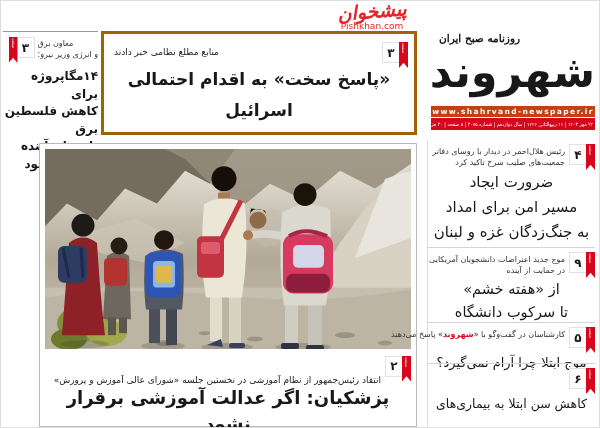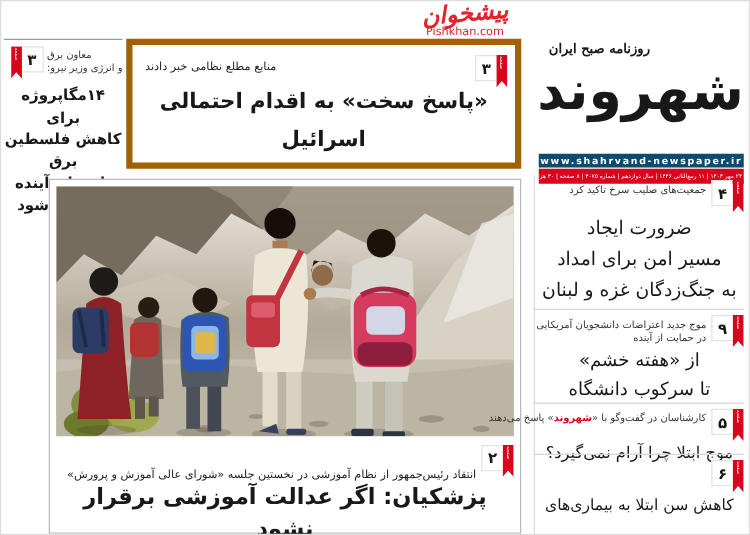--- a/index.html
+++ b/index.html
@@ -11,45 +11,45 @@
   .pishkhan{position:absolute;left:320px;top:0;width:102px;height:36px;text-align:center;cursor:pointer;}
   .pk-script{color:#e4232b;font-weight:bold;font-style:italic;font-size:19px;line-height:20px;
              transform:rotate(-5deg);letter-spacing:-1px;}
   .pk-domain{color:#e4232b;font-size:9px;line-height:10px;direction:ltr;}
   
   .masthead{position:absolute;left:430px;top:31px;width:164px;}
   .mh-tagline{font-size:10.5px;text-align:left;padding-left:8px;font-weight:bold;
               font-family:"DejaVu Serif",serif;}
   .mh-title{font-size:43px;font-weight:bold;text-align:center;line-height:56px;height:62px;
             letter-spacing:-2px;cursor:pointer;}
-  .mh-url{background:#0c4a6e;color:#fff;height:11px;line-height:11px;text-align:center;
-          font-size:7.5px;font-weight:bold;letter-spacing:1.4px;direction:ltr;cursor:pointer;margin-top:16px;}
+  .mh-url{background:#c2410c;color:#fff;height:11px;line-height:11px;text-align:center;
+          font-size:7.5px;font-weight:bold;letter-spacing:1.4px;direction:ltr;cursor:pointer;}
   .mh-date{background:#d8061d;height:12px;margin-top:1px;display:flex;align-items:center;justify-content:center;overflow:hidden;}
   .mh-date .tiny{display:inline-block;color:#fff;font-size:9px;white-space:nowrap;transform:scale(0.52);transform-origin:center;}
   
   .badge{direction:ltr;display:inline-flex;align-items:flex-start;flex:none;height:26px;cursor:pointer;}
   .badge .num{background:#fff;border:1px solid #e2e2e2;border-right:none;width:17px;height:21px;
               display:flex;align-items:center;justify-content:center;font-size:12px;font-weight:bold;}
   .badge .rib{width:9px;height:26px;background:#d8061d;position:relative;
               clip-path:polygon(0 0,100% 0,100% 100%,50% 80%,0 100%);}
   .badge .rib span{display:block;writing-mode:vertical-rl;color:#fff;font-size:8px;line-height:9px;
                    transform:scale(0.5);transform-origin:top center;margin:1px auto 0;}
   .badge.flip{flex-direction:row-reverse;}
   .badge.flip .num{border:1px solid #e2e2e2;border-left:none;}
   
-  .lead-box{position:absolute;left:100px;top:30px;width:316px;height:104px;border:5px solid #a16207;background:#fff;}
+  .lead-box{position:absolute;left:100px;top:30px;width:316px;height:104px;border:3px solid #a16207;background:#fff;}
   .lead-kicker{position:absolute;left:10px;top:13px;font-size:9px;color:#222;}
   .lead-badge{position:absolute;right:6px;top:8px;}
   .lead-lines{position:absolute;top:30px;left:4px;right:4px;text-align:center;font-weight:bold;}
   .lead-lines .l{font-size:17px;line-height:31px;cursor:pointer;}
   
   .left-story{position:absolute;left:2px;top:30px;width:95px;border-top:1px solid #9a9a9a;padding-top:5px;}
   .ls-row{display:flex;direction:rtl;gap:3px;align-items:flex-start;}
   .ls-kicker{font-size:8px;line-height:10.5px;text-align:left;color:#333;padding-top:2px;}
-  .ls-lines{margin-top:5px;font-size:12px;font-weight:bold;line-height:17.5px;text-align:center;}
+  .ls-lines{margin-top:5px;font-size:12px;font-weight:bold;line-height:17.5px;text-align:right;}
   .ls-lines .l{cursor:pointer;}
   
   .photo-box{position:absolute;left:38px;top:142px;width:378px;height:284px;border:1px solid #b9b9b9;
              background:#fff;padding:5px;}
   .photo{height:200px;overflow:hidden;background:#c9c2b5;cursor:pointer;}
   .photo svg{display:block;width:100%;height:100%;}
   .ph-kickrow{margin-top:3px;display:flex;direction:rtl;gap:4px;align-items:center;}
   .ph-kicker{font-size:9px;color:#222;white-space:nowrap;margin-top:23px;}
   .ph-lines{text-align:center;font-weight:bold;margin-top:0;}
   .ph-lines .l{font-size:18px;line-height:26px;cursor:pointer;}
@@ -234,20 +234,21 @@
 
     <div class="rc-item rc1">
       <div class="rc-head">
         <span class="badge">
           <span class="num">۴</span>
           <span class="rib">
               <span>صفحه</span>
             </span>
         </span>
         <div class="rc-kicker">
+          <div>رئیس هلال‌احمر در دیدار با روسای دفاتر</div>
           <div>جمعیت‌های صلیب سرخ تاکید کرد</div>
         </div>
       </div>
       <div class="rc-lines">
         <div class="l">ضرورت ایجاد</div>
         <div class="l">مسیر امن برای امداد</div>
         <div class="l">به جنگ‌زدگان غزه و لبنان</div>
       </div>
     </div>
 

